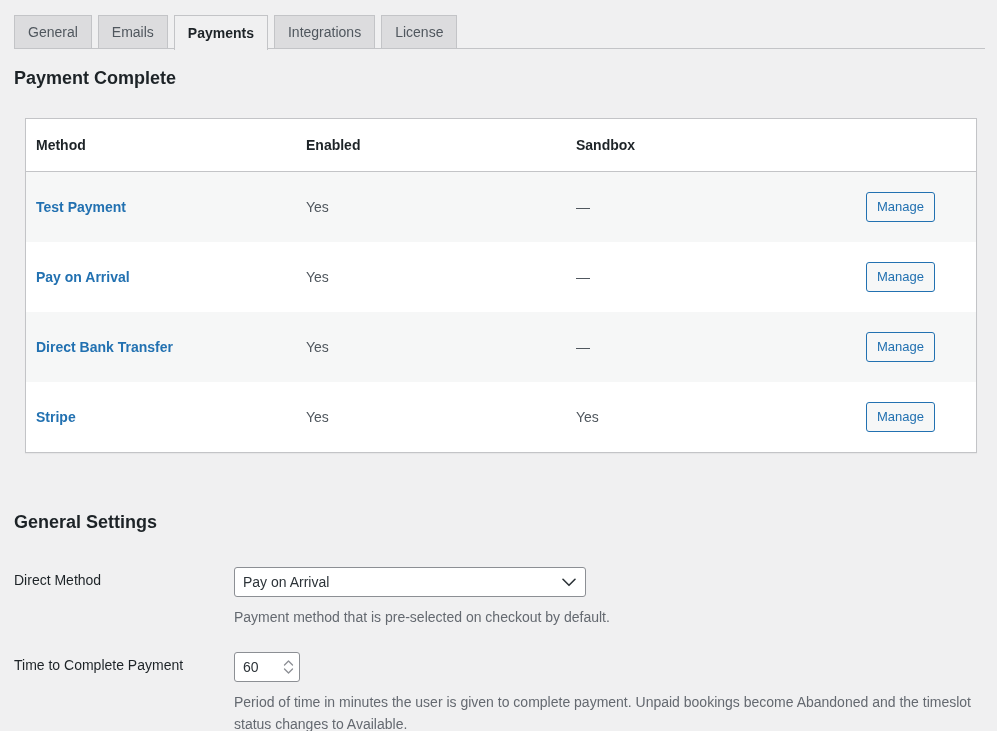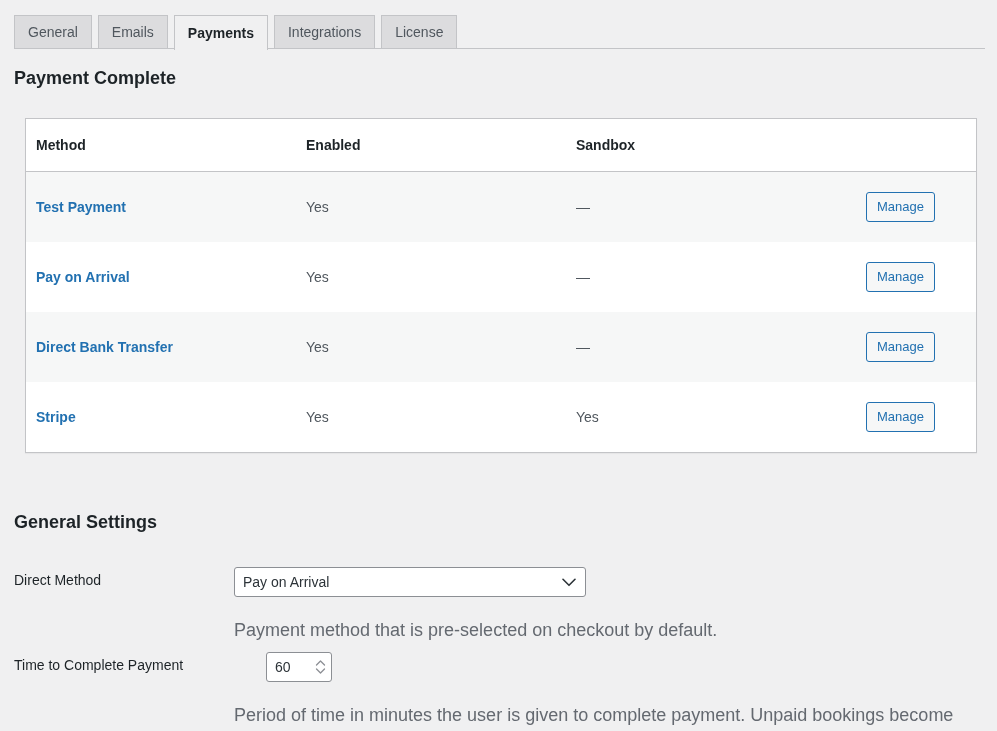--- a/index.html
+++ b/index.html
@@ -191,39 +191,38 @@
     width: 66px;
     height: 30px;
     padding: 0 20px 0 8px;
     font-family: inherit;
     font-size: 14px;
     color: #2c3338;
     background: #fff;
     border: 1px solid #8c8f94;
     border-radius: 3px;
     line-height: 2;
-    margin-left: 32px;
   }
   input.wp-number::-webkit-outer-spin-button,
   input.wp-number::-webkit-inner-spin-button { -webkit-appearance: none; margin: 0; }
   input.wp-number { -moz-appearance: textfield; }
   .spinner-btns {
     position: absolute;
     right: 6px;
     top: 50%;
     transform: translateY(-50%);
     display: flex;
     flex-direction: column;
     gap: 2px;
     cursor: pointer;
   }
 
   .field-desc {
-    margin-top: 19px;
-    font-size: 18px;
+    margin-top: 9px;
+    font-size: 14px;
     color: #646970;
     line-height: 1.6;
     max-width: 745px;
   }
 </style>
 </head>
 <body>
 
 <div class="tab-wrap">
   <div class="tab-rule"></div>

